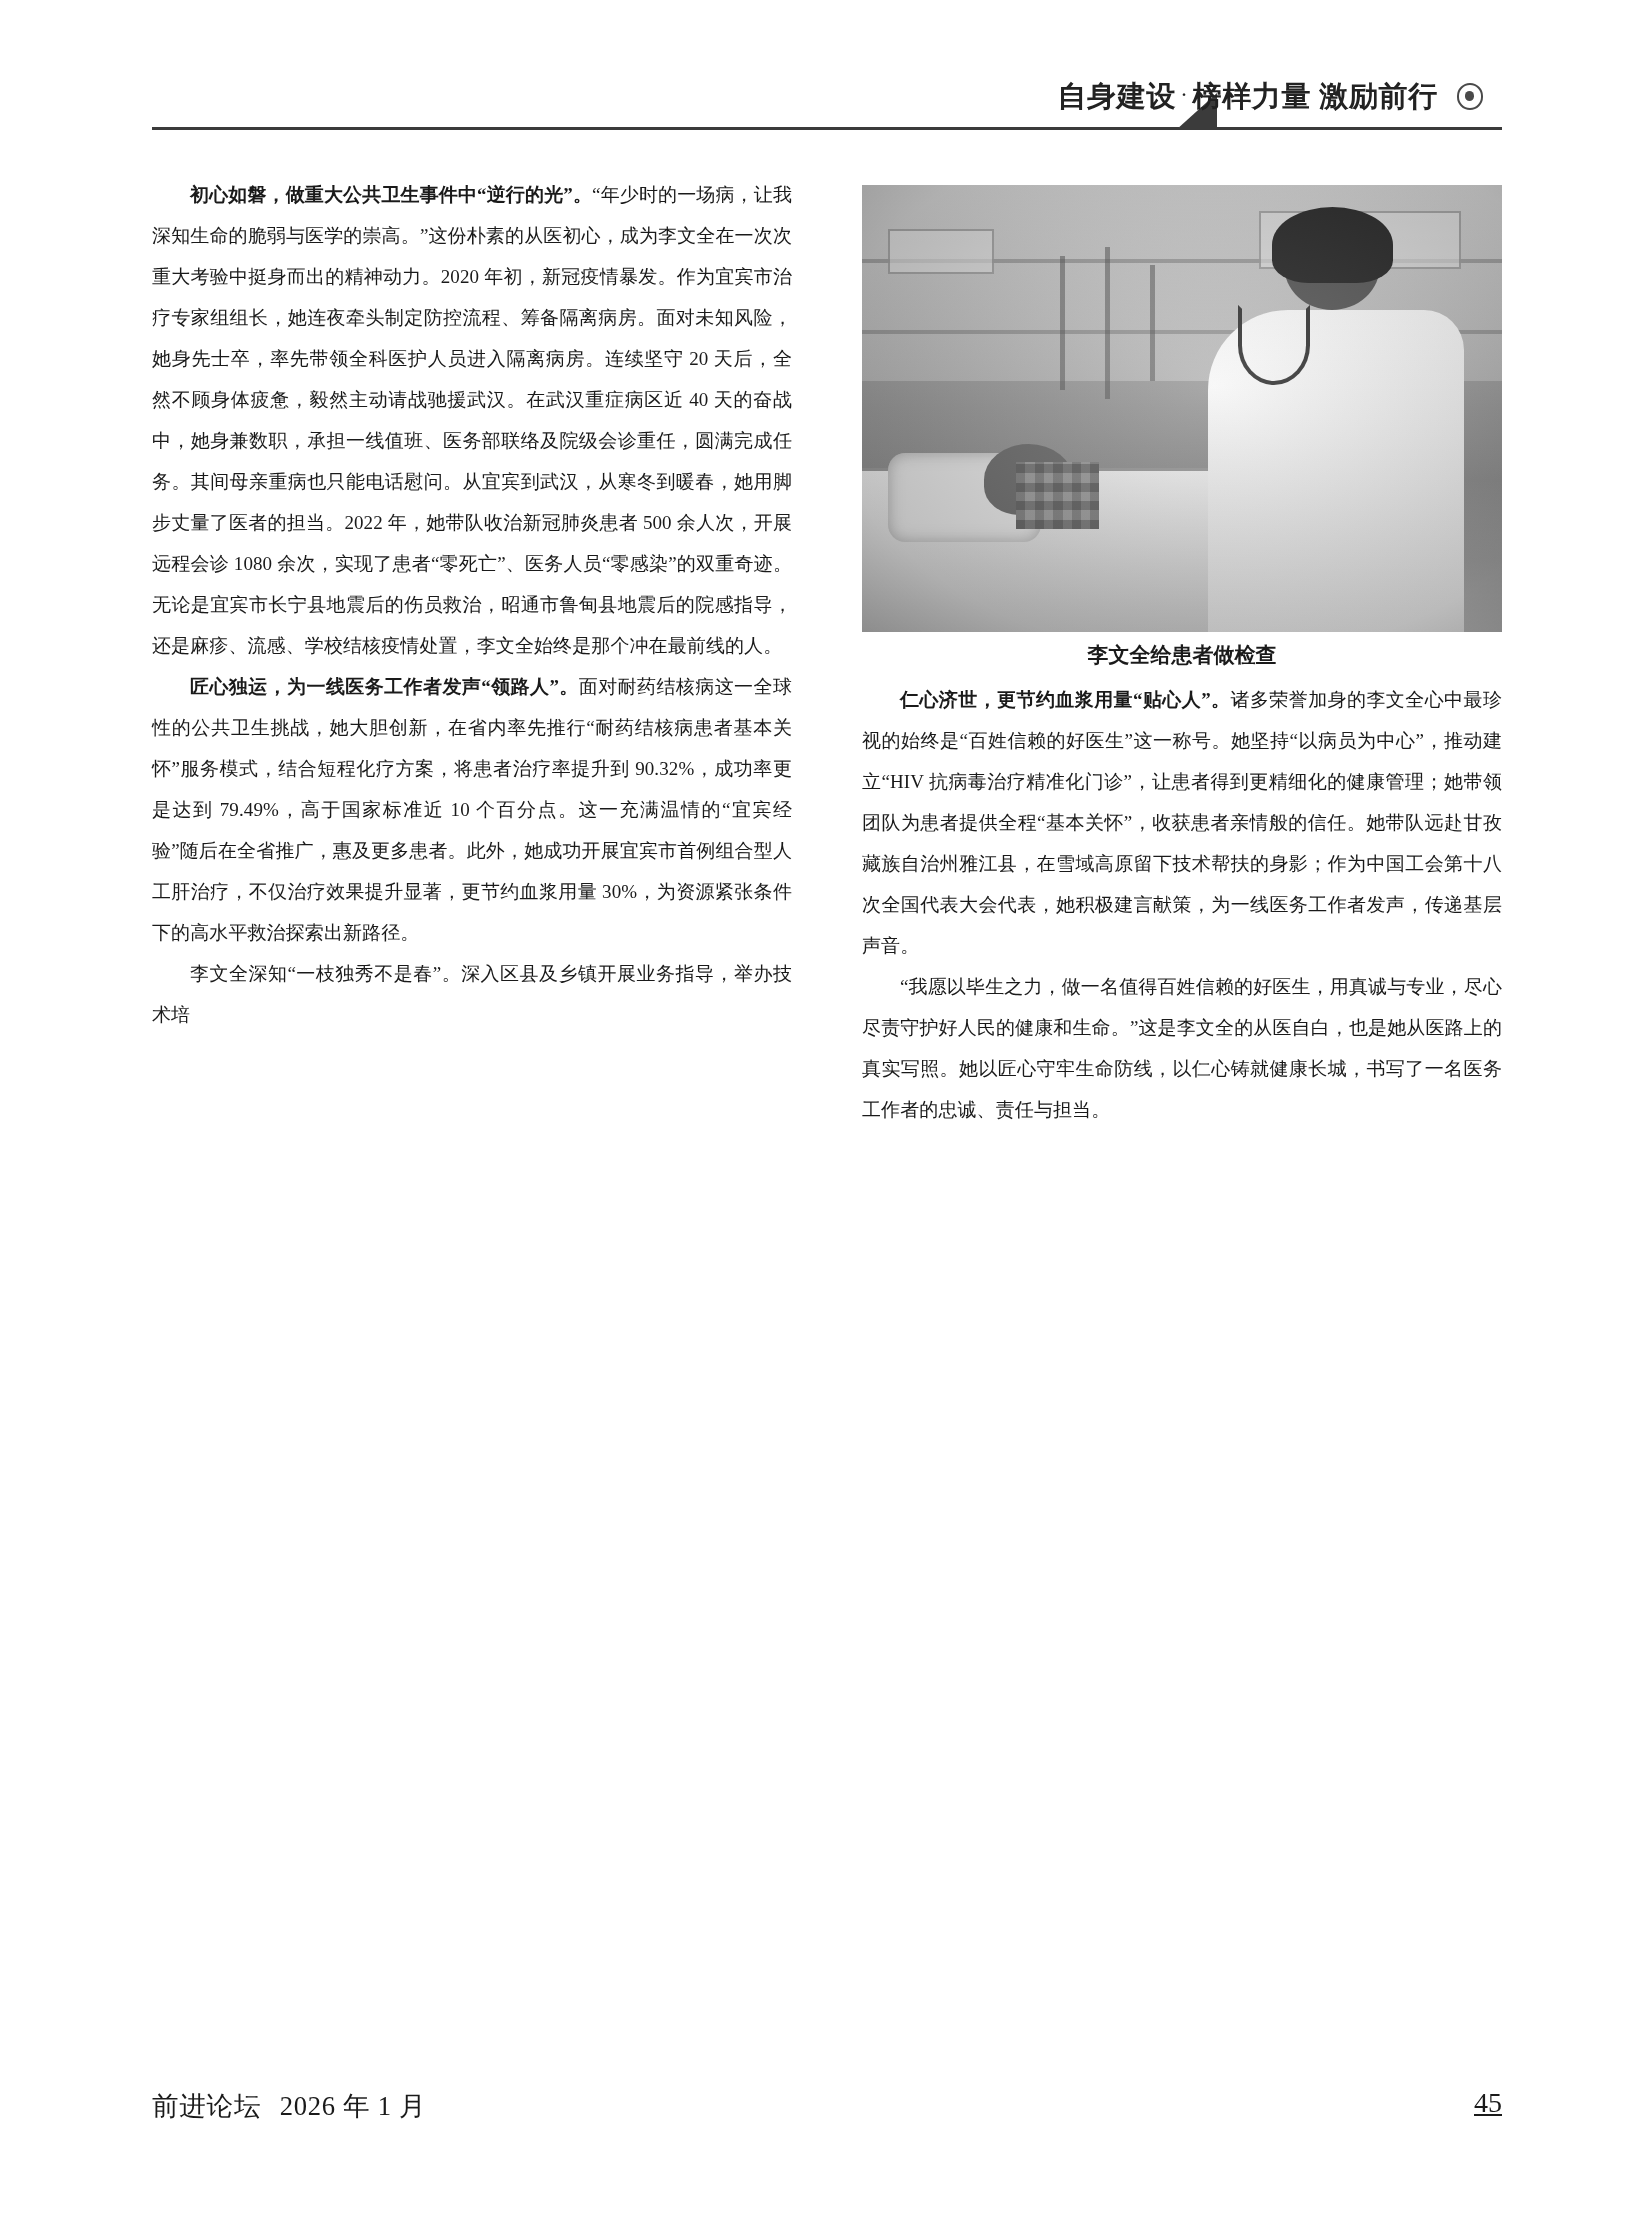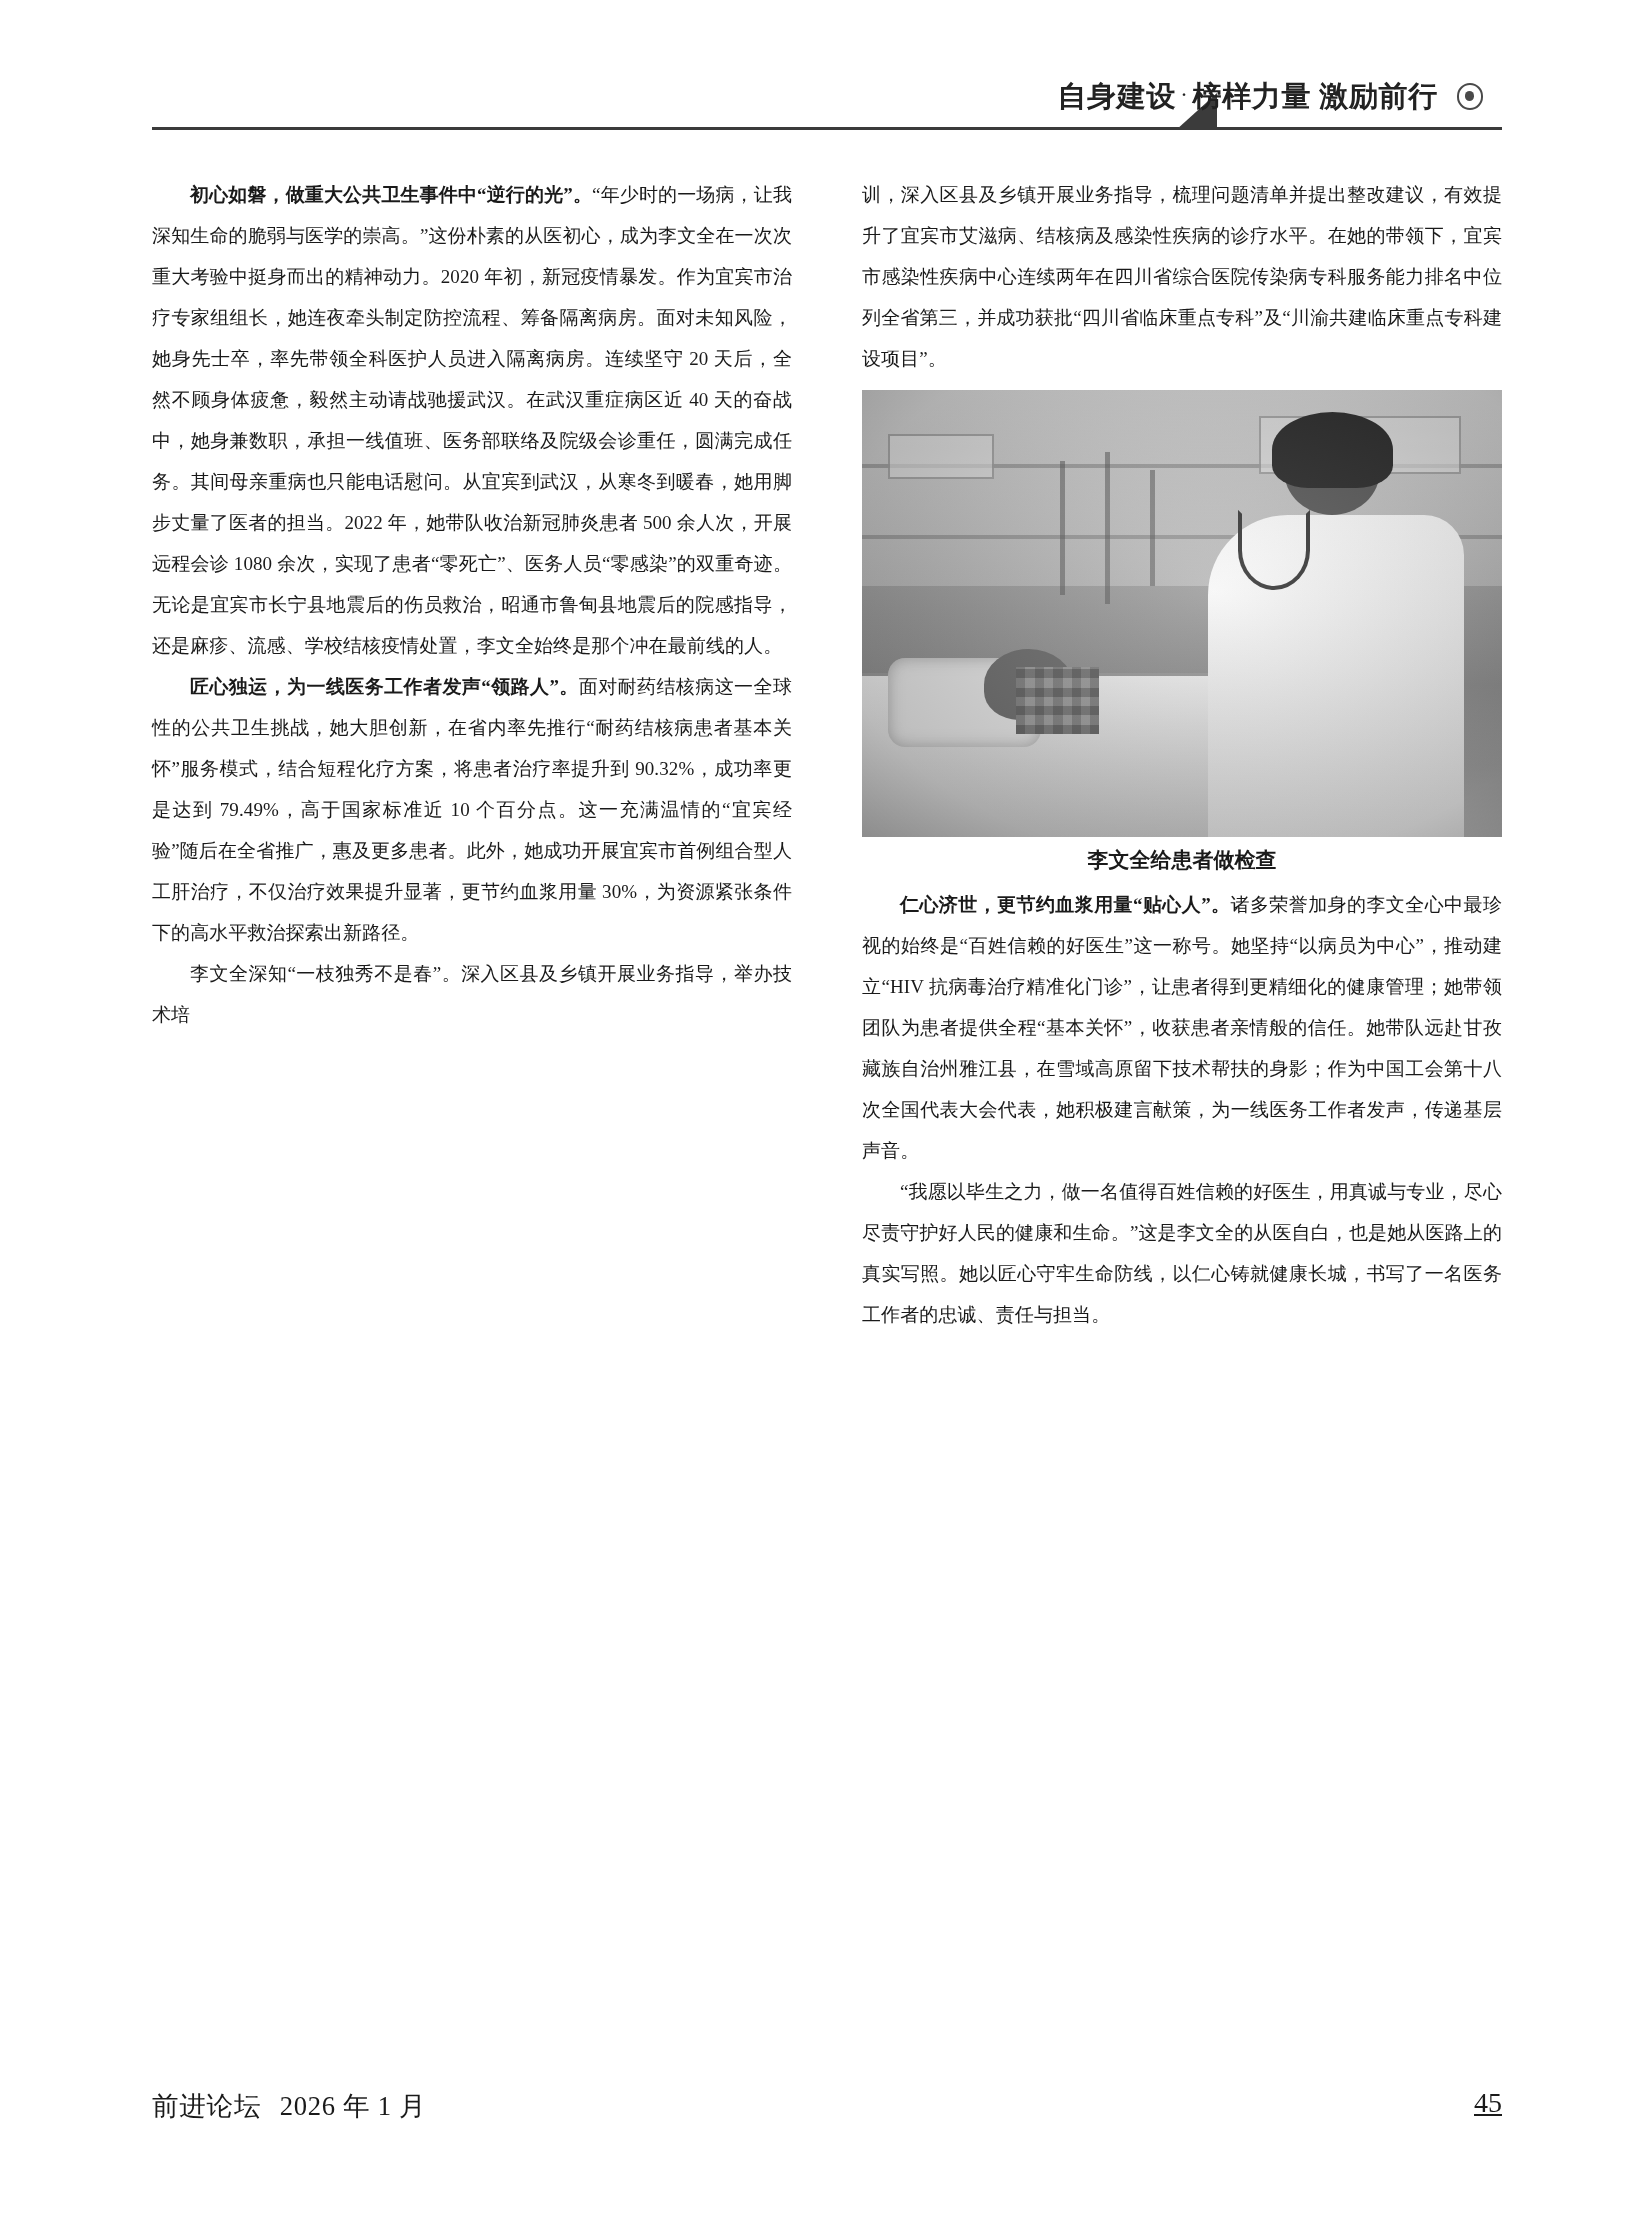--- a/index.html
+++ b/index.html
@@ -280,21 +280,20 @@
 
   <div class="columns">
 
     <div class="col col-left">
       <p><span class="lead">初心如磐，做重大公共卫生事件中“逆行的光”。</span><span>“年少时的一场病，让我深知生命的脆弱与医学的崇高。”这份朴素的从医初心，成为李文全在一次次重大考验中挺身而出的精神动力。2020 年初，新冠疫情暴发。作为宜宾市治疗专家组组长，她连夜牵头制定防控流程、筹备隔离病房。面对未知风险，她身先士卒，率先带领全科医护人员进入隔离病房。连续坚守 20 天后，全然不顾身体疲惫，毅然主动请战驰援武汉。在武汉重症病区近 40 天的奋战中，她身兼数职，承担一线值班、医务部联络及院级会诊重任，圆满完成任务。其间母亲重病也只能电话慰问。从宜宾到武汉，从寒冬到暖春，她用脚步丈量了医者的担当。2022 年，她带队收治新冠肺炎患者 500 余人次，开展远程会诊 1080 余次，实现了患者“零死亡”、医务人员“零感染”的双重奇迹。无论是宜宾市长宁县地震后的伤员救治，昭通市鲁甸县地震后的院感指导，还是麻疹、流感、学校结核疫情处置，李文全始终是那个冲在最前线的人。</span></p>
       <p><span class="lead">匠心独运，为一线医务工作者发声“领路人”。</span><span>面对耐药结核病这一全球性的公共卫生挑战，她大胆创新，在省内率先推行“耐药结核病患者基本关怀”服务模式，结合短程化疗方案，将患者治疗率提升到 90.32%，成功率更是达到 79.49%，高于国家标准近 10 个百分点。这一充满温情的“宜宾经验”随后在全省推广，惠及更多患者。此外，她成功开展宜宾市首例组合型人工肝治疗，不仅治疗效果提升显著，更节约血浆用量 30%，为资源紧张条件下的高水平救治探索出新路径。</span></p>
       <p><span>李文全深知“一枝独秀不是春”。深入区县及乡镇开展业务指导，举办技术培</span></p>
     </div>
 
     <div class="col col-right">
-      <p class="cont"><span>训，深入区县及乡镇开展业务指导，梳理问题清单并提出整改建议，有效提升了宜宾市艾滋病、结核病及感染性疾病的诊疗水平。在她的带领下，宜宾市感染性疾病中心连续两年在四川省综合医院传染病专科服务能力排名中位列全省第三，并成功获批“四川省临床重点专科”及“川渝共建临床重点专科建设项目”。</span></p>
 
       <div class="figure">
         <div class="figure-img">
           <div class="ph-bg"></div>
           <div class="ph-wall">
             <div class="ph-wall-line" style="top:38%"></div>
             <div class="ph-wall-line" style="top:74%"></div>
           </div>
           <div class="ph-panel" style="left:62%; top:6%; width:31%; height:12%;"></div>
           <div class="ph-panel" style="left:4%; top:10%; width:16%; height:9%;"></div>

